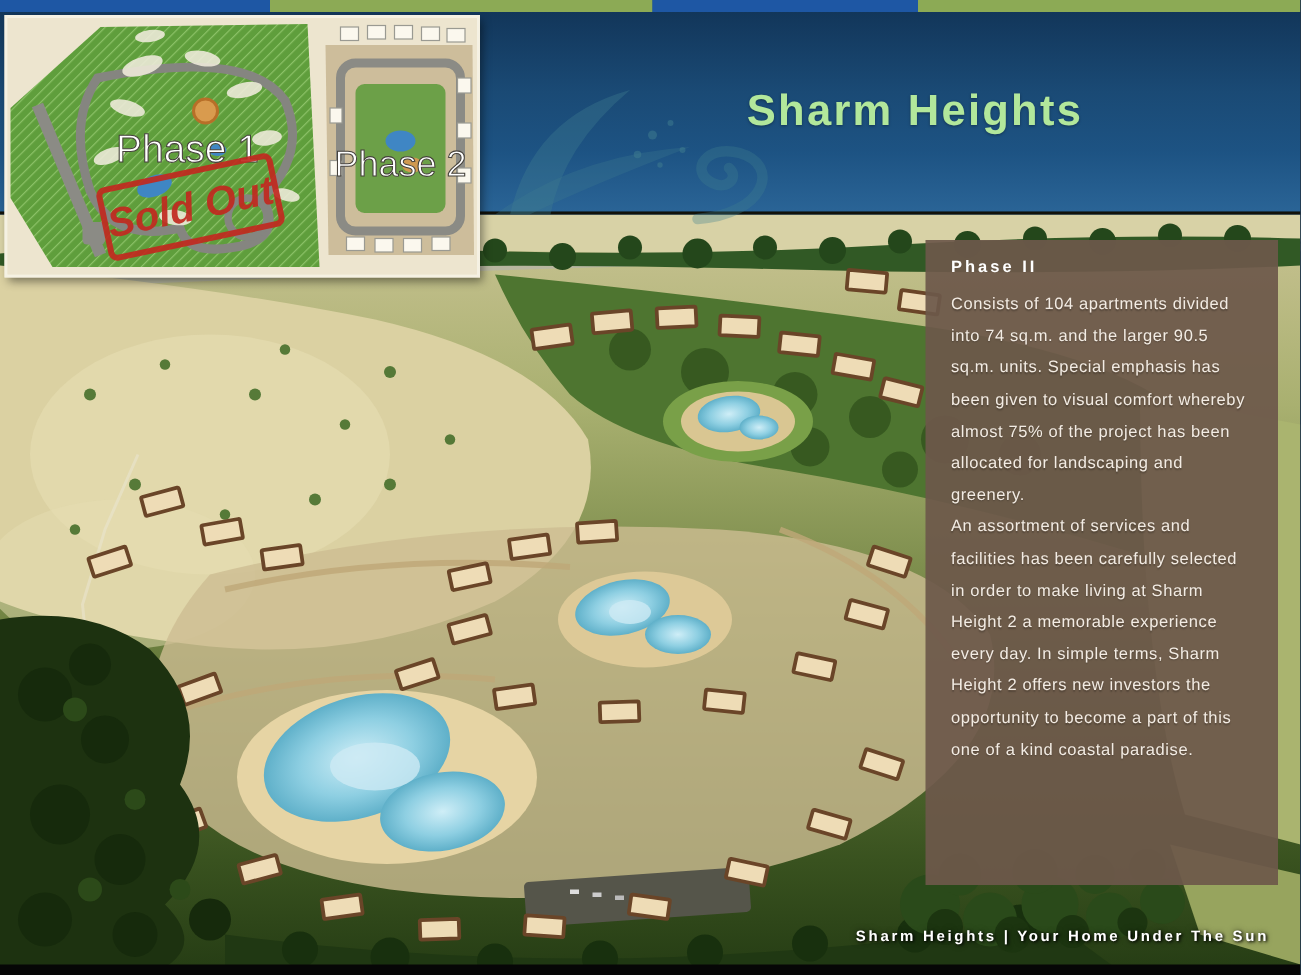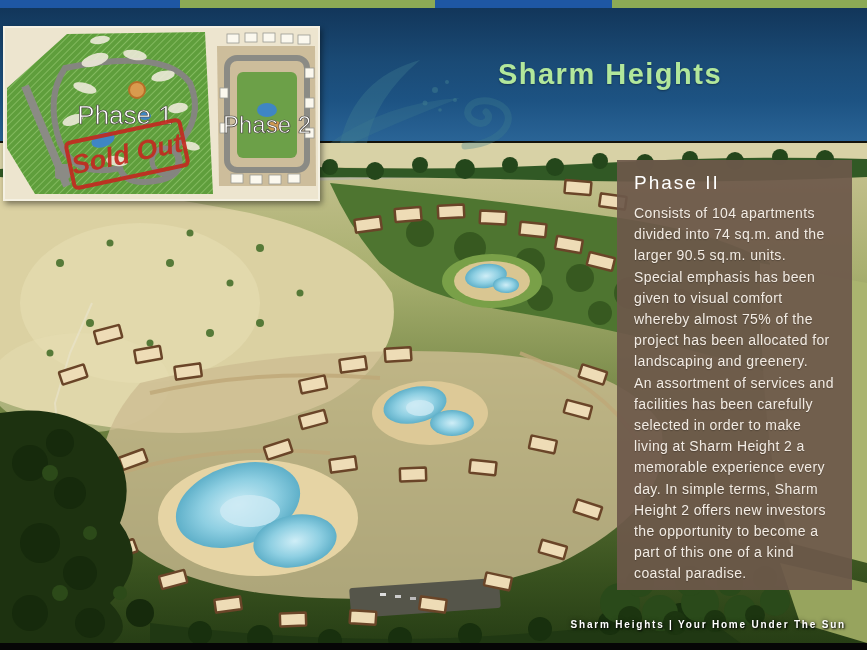--- a/index.html
+++ b/index.html
@@ -25,35 +25,34 @@
     color:#b2e79b;font-size:29px;letter-spacing:1.5px;font-weight:700;
     text-shadow:0 1px 2px rgba(0,0,0,.35);
   }
   
   .aerial{position:absolute;left:0;top:143px;width:867px;height:507px;z-index:1;}
   
   .site-map{
     position:absolute;left:3px;top:10px;width:317px;height:175px;z-index:7;
     border:2px solid #f5f1e3;box-shadow:2px 3px 6px rgba(0,0,0,.45);
     background:#ede5cf;
-    margin-top:16px;
   }
   .site-map svg{display:block;}
   
   .info-panel{
     position:absolute;left:617px;top:160px;width:235px;height:430px;z-index:5;
     background:rgba(109,88,74,0.93);
     padding:12px 15px 10px 17px;color:#f7f2ec;
   }
   .info-heading{
-    font-size:19px;font-weight:normal;letter-spacing:2px;color:#ffffff;
+    font-size:11px;font-weight:bold;letter-spacing:2px;color:#ffffff;
     margin:0 0 9px 0;
   }
   .info-panel p{
-    margin:0;font-size:14px;line-height:21.2px;letter-spacing:.4px;
+    margin:0;font-size:11px;line-height:21.2px;letter-spacing:.4px;
     color:#f3ece4;text-shadow:0 1px 1px rgba(0,0,0,.25);
   }
   
   .tagline{
     position:absolute;right:21px;top:619px;z-index:6;
     color:#ffffff;font-weight:bold;font-size:10px;letter-spacing:1.8px;
     text-shadow:1px 1px 2px rgba(0,0,0,.95), 0 0 4px rgba(0,0,0,.6);
   }
   .bottom-bar{position:absolute;left:0;bottom:0;width:867px;height:7px;background:#060606;z-index:8;}
   text{font-family:"Liberation Sans",sans-serif;}

